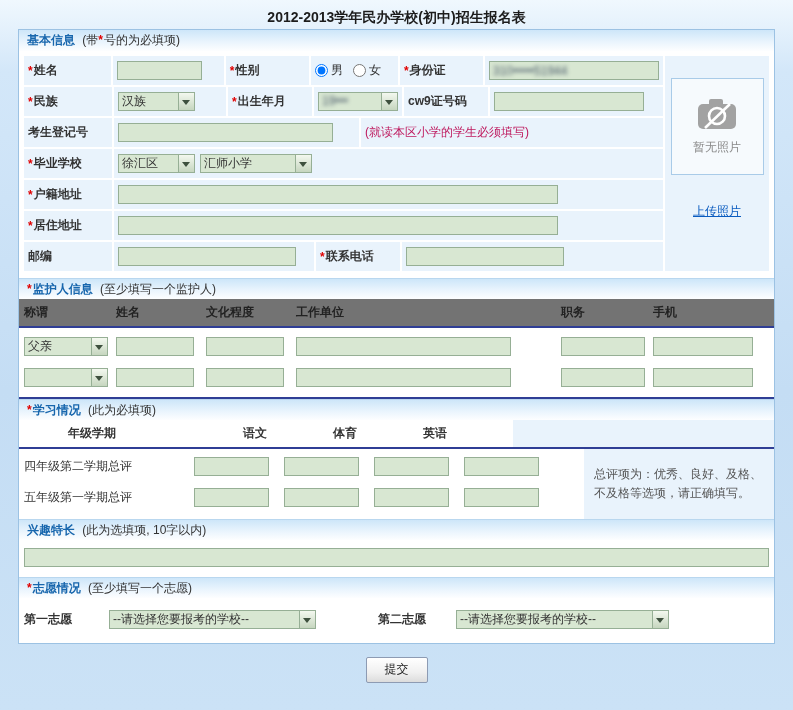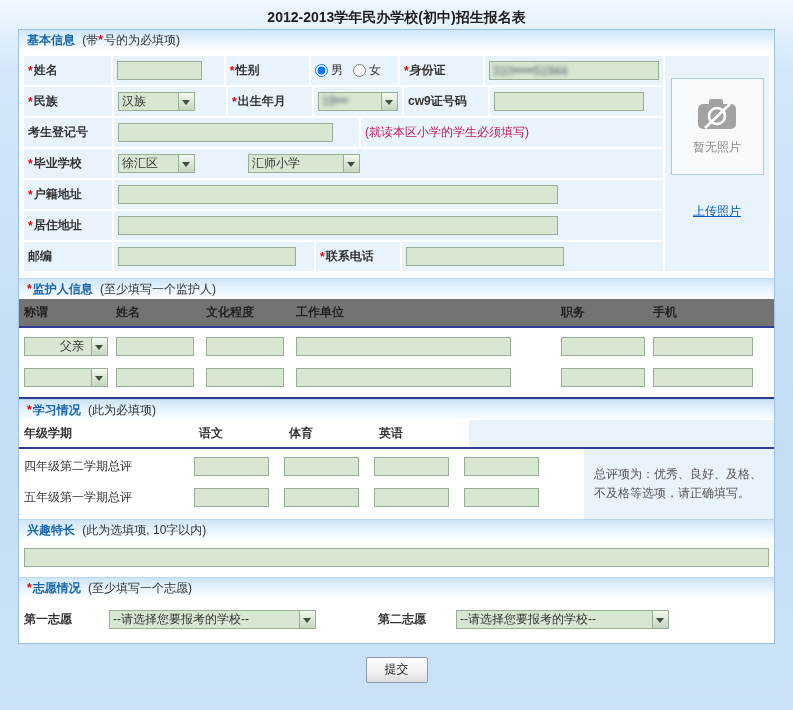--- a/index.html
+++ b/index.html
@@ -53,21 +53,21 @@
   }
   .blurred { filter:blur(2px); color:#4a5a6a; }
   
   .fake-select {
     display:flex; height:19px; border:1px solid #96af95; background:#d8e7d2;
     align-items:stretch; overflow:hidden;
   }
   .fs-text { flex:1; padding:0 3px; line-height:17px; overflow:hidden; white-space:nowrap; }
   .fs-arrow { width:16px; background:linear-gradient(180deg,#f3f8ef,#c6d6bf); border-left:1px solid #96af95; position:relative; flex:none; }
   .fs-arrow::after { content:''; position:absolute; left:3px; top:7px; border:4px solid transparent; border-top:5px solid #3e503e; }
-  .sel75{width:77px;} .sel110{width:112px;margin-left:48px;} .sel84{width:84px;padding-left:32px;} .sel207{width:207px;} .sel213{width:213px;}
+  .sel75{width:77px;} .sel110{width:112px;} .sel84{width:84px;} .sel207{width:207px;} .sel213{width:213px;}
   .selfill{flex:1;}
   
   .radio-group { display:flex; align-items:center; gap:10px; }
   .radio-item { display:flex; align-items:center; gap:3px; }
   .radio-item input { margin:0; width:13px; height:13px; }
   
   .photo-col { flex:1; background:#e9f3fc; display:flex; flex-direction:column; align-items:center; }
   .photo-box {
     margin-top:22px; width:93px; height:97px; border:1px solid #a9cbe8; background:#f6fafd;
     display:flex; flex-direction:column; align-items:center; justify-content:center; gap:8px;
@@ -76,21 +76,21 @@
   .upload-link { margin-top:28px; color:#0a5bbf; text-decoration:underline; cursor:pointer; }
   
   .tbl-head { display:flex; align-items:center; height:27px; padding:0 5px; background:#737373; }
   .th { font-weight:bold; color:#222; }
   .gw1{width:92px;} .gw2{width:90px;} .gw3{width:90px;} .gw4{width:265px;} .gw5{width:92px;} .gw6{flex:1;}
   .rule { height:2px; background:#2f3e95; }
   .g-rows { background:#fff; padding:3px 0 4px; }
   .g-row { display:flex; align-items:center; height:31px; padding:0 5px; background:#fff; }
   
   .study-head { display:flex; height:27px; background:#fff; }
-  .sw-label { width:180px; padding-left:5px; display:flex; align-items:center; font-weight:bold; }
+  .sw-label { width:180px; padding-left:5px; display:flex; align-items:center; font-weight:bold;margin-left:44px; }
   .sw { width:90px; display:flex; align-items:center; font-weight:bold; }
   .sw-tip-head { flex:1; background:#e9f3fc; }
   .study-body { display:flex; background:#fff; }
   .study-rows { width:565px; padding:2px 0 6px; }
   .s-row { display:flex; align-items:center; height:31px; }
   .s-label { width:175px; padding-left:5px; }
   .s-cell { width:90px; }
   .study-tip {
     flex:1; background:#e9f3fc; color:#555; display:flex; align-items:center;
     padding:10px 10px; line-height:1.55;

